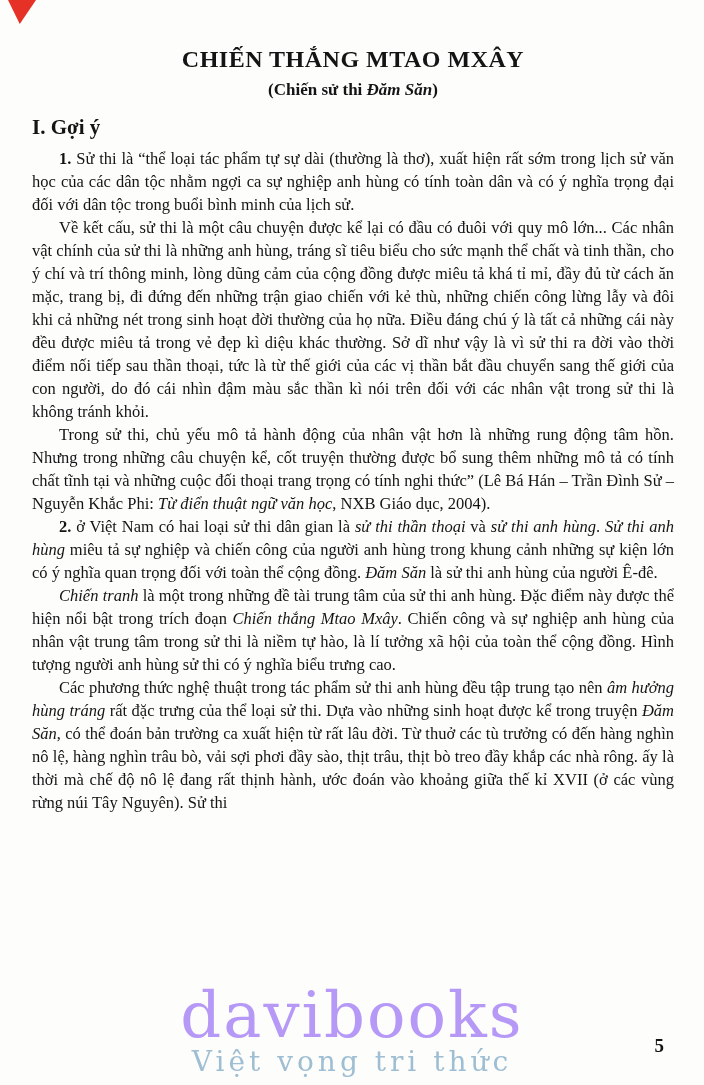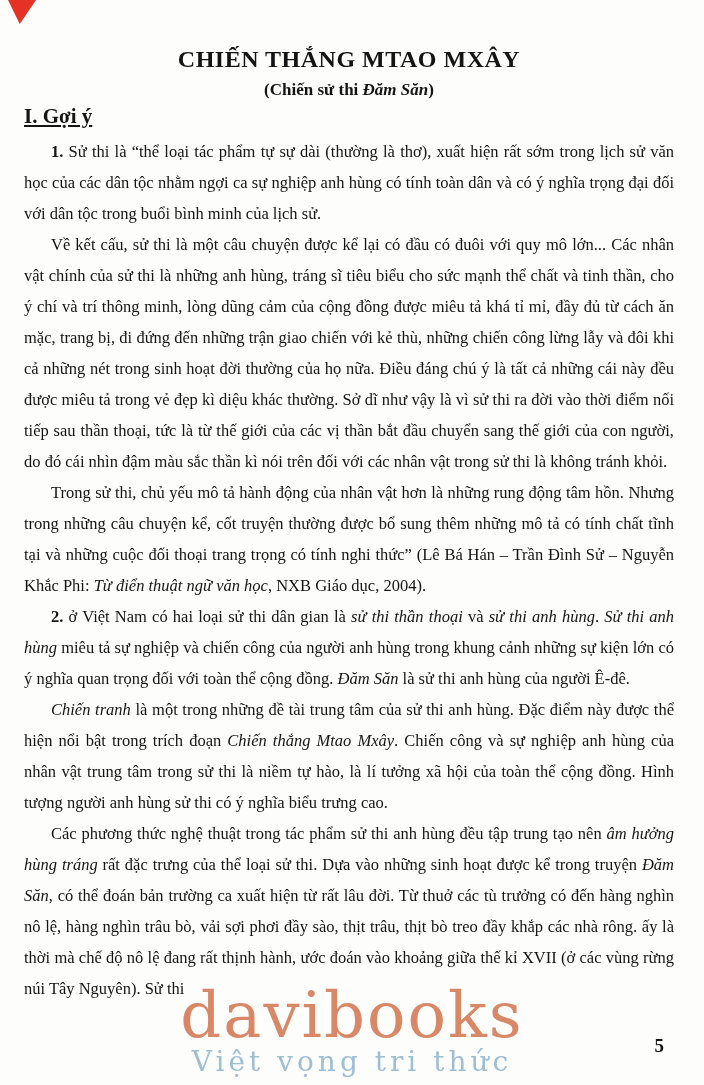--- a/index.html
+++ b/index.html
@@ -7,21 +7,21 @@
     width: 704px; height: 1085px;
     background: #fdfdfb;
     font-family: "Liberation Serif", serif;
     color: #141414;
     position: relative;
     overflow: hidden;
   }
   .page {
     position: relative;
     width: 100%; height: 100%;
-    padding: 46px 30px 0 24px;
+    padding: 46px 30px 0 32px;
     box-sizing: border-box;
   }
   .corner-mark {
     position: absolute;
     top: 0; left: 8px;
     width: 28px; height: 24px;
     background: #e63226;
     clip-path: polygon(0 0, 100% 0, 42% 100%);
   }
   .title {
@@ -33,45 +33,44 @@
   }
   .subtitle {
     text-align: center;
     font-weight: bold;
     font-size: 17px;
     margin: 7px 0 0 0;
   }
   .section-heading {
     font-weight: bold;
     font-size: 21px;
-    margin: 4px 0 0 0;
-    text-decoration: underline;
+    margin: 15px 0 0 0;
   }
   .body-text { margin-top: 7px; }
   .body-text p {
     margin: 0;
     text-align: justify;
     text-indent: 27px;
     font-size: 16.5px;
-    line-height: 31px;
+    line-height: 23px;
   }
   .run-bold { font-weight: bold; }
   .run-italic { font-style: italic; margin-top: 22px; }
   .watermark {
     position: absolute;
     left: 0; right: 0; bottom: 6px;
     text-align: center;
     pointer-events: none;
     z-index: 5;
   }
   .watermark-logo {
     font-family: "DejaVu Serif", serif;
     font-size: 64px;
     line-height: 60px;
-    color: #c2410c;
+    color: #8b5cf6;
     opacity: 0.62;
     letter-spacing: 2px;
   }
   .watermark-slogan {
     font-family: "DejaVu Serif", serif;
     font-size: 28px;
     line-height: 34px;
     color: #7fa9c6;
     opacity: 0.75;
     letter-spacing: 4px;

